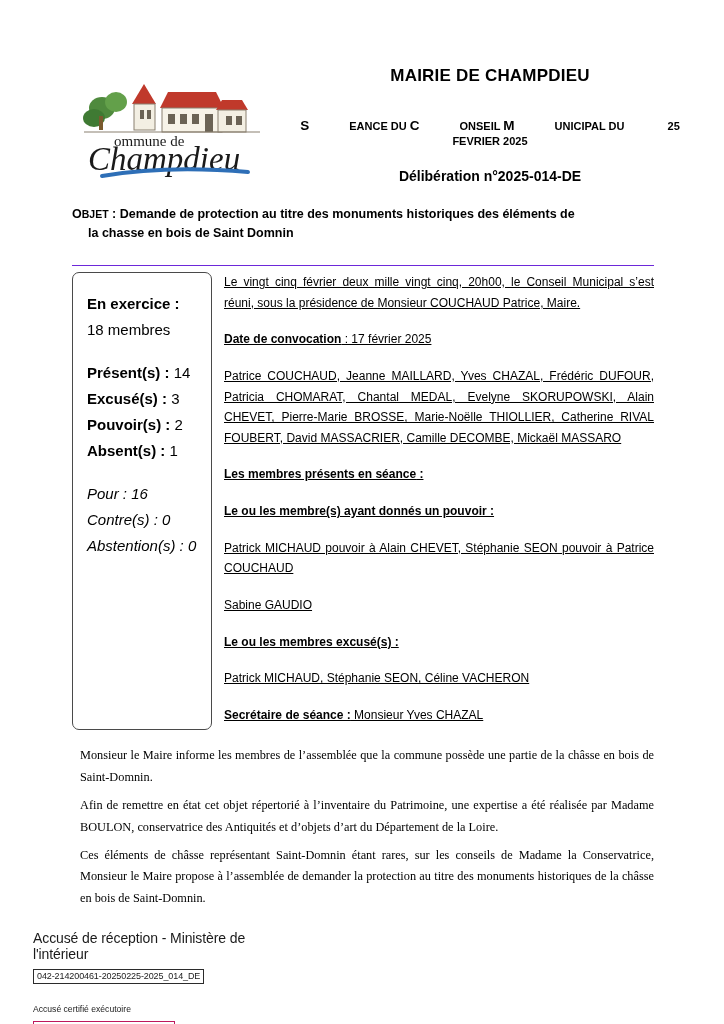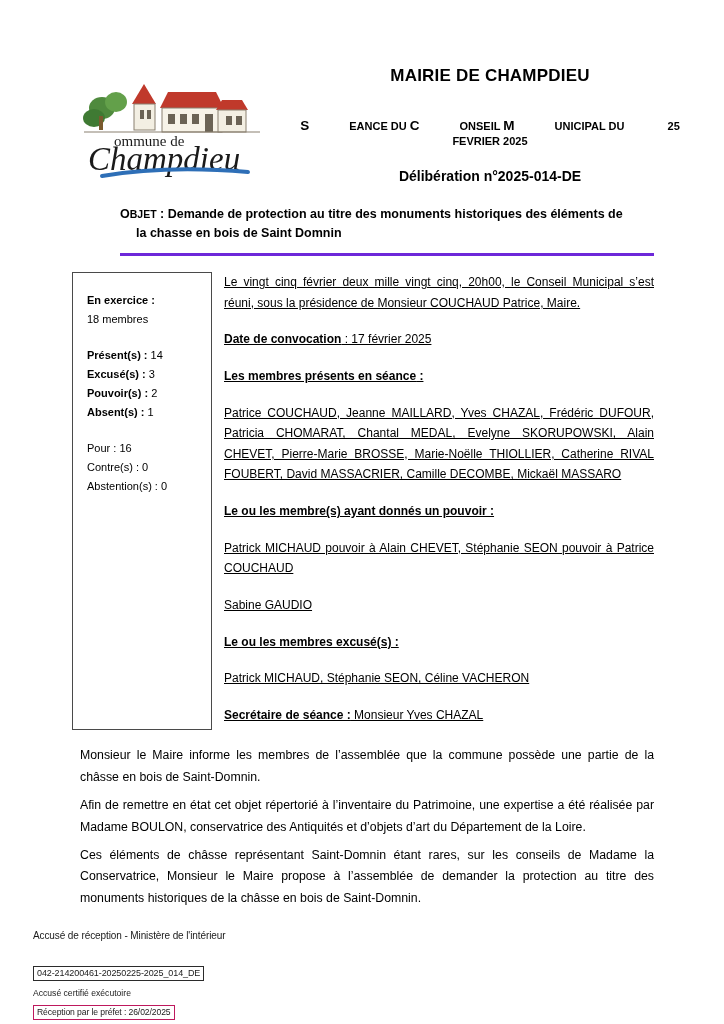--- a/index.html
+++ b/index.html
@@ -68,23 +68,22 @@
   .objet-wrap {
     position: absolute;
     left: 72px;
     top: 205px;
     width: 582px;
   }
   .objet {
     font-size: 12.5px;
     font-weight: bold;
     line-height: 1.55;
-    padding-bottom: 9px;
-    border-bottom: 3px solid #6d28d9;
-    margin-left: 48px;
+    padding-bottom: 21px;
+    border-bottom: 1px solid #6d28d9;
   }
   .objet .sc-small { font-size: 10.5px; }
   .objet-indent { display: block; padding-left: 16px; }
 
   
   .content {
     position: absolute;
     left: 72px;
     top: 272px;
     width: 582px;
@@ -94,27 +93,28 @@
     left: 0;
     top: 0;
     width: 140px;
     border-left: 1px solid #4a4a4a;
     border-right: 1px solid #4a4a4a;
     border-top: 1px solid #4a4a4a;
     border-bottom: 1px solid #4a4a4a;
     min-height: 458px;
     box-sizing: border-box;
     padding: 18px 10px 24px 14px;
-    font-size: 11px;
+    font-size: 15px;
     line-height: 1.75;
+    border-radius: 7px;
   }
   .left-col .b { font-weight: bold; }
   .left-col .u { font-weight: bold; }
   .left-block { margin-bottom: 16px; }
-  .left-block:last-child { margin-bottom: 4px; }
+  .left-block:last-child { margin-bottom: 4px; font-style: italic; }
 
   .right-col {
     position: absolute;
     left: 152px;
     top: 0;
     width: 430px;
     font-size: 12px;
     line-height: 1.72;
     text-align: justify;
   }
@@ -124,44 +124,45 @@
 
   
   .lower {
     position: absolute;
     left: 80px;
     top: 745px;
     width: 574px;
     font-size: 12.3px;
     line-height: 1.78;
     text-align: justify;
+    font-family: Liberation Serif, serif;
   }
   .lower p { margin: 0 0 6px 0; }
 
   
   .stamp {
     position: absolute;
     left: 33px;
     top: 930px;
     width: 240px;
     font-family: "Liberation Sans", sans-serif;
     color: #1a1a1a;
   }
   .stamp .line1 {
-    font-size: 10px;
+    font-size: 14px;
     letter-spacing: -0.1px;
-    margin-bottom: 21px;
+    margin-bottom: 3px;
   }
   .stamp .box {
     border: 1px solid #2b2b2b;
     display: inline-block;
     padding: 1px 3px 2px 3px;
     font-size: 9px;
     letter-spacing: -0.1px;
-    margin-bottom: 7px;
+    margin-bottom: 20px;
   }
   .stamp .line3 {
     font-size: 8.6px;
     margin-bottom: 3px;
   }
   .stamp .box2 {
     border: 1px solid #be185d;
     display: inline-block;
     padding: 1px 3px 2px 3px;
     font-size: 8.6px;
@@ -252,23 +253,23 @@
         <div>Contre(s) : 0</div>
         <div>Abstention(s) : 0</div>
       </div>
     </div>
 
     <div class="right-col">
       <p>Le vingt cinq février deux mille vingt cinq, 20h00, le Conseil Municipal s’est réuni, sous la présidence de Monsieur COUCHAUD Patrice, Maire.</p>
 
       <p><span class="lbl">Date de convocation</span><span> : 17 février 2025</span></p>
 
+      <p>Patrice COUCHAUD, Jeanne MAILLARD, Yves CHAZAL, Frédéric DUFOUR, Patricia CHOMARAT, Chantal MEDAL, Evelyne SKORUPOWSKI, Alain CHEVET, Pierre-Marie BROSSE, Marie-Noëlle THIOLLIER, Catherine RIVAL FOUBERT, David MASSACRIER, Camille DECOMBE, Mickaël MASSARO</p>
+
       <p><span class="lbl">Les membres présents en séance</span><span class="lbl"> :</span></p>
-
-      <p>Patrice COUCHAUD, Jeanne MAILLARD, Yves CHAZAL, Frédéric DUFOUR, Patricia CHOMARAT, Chantal MEDAL, Evelyne SKORUPOWSKI, Alain CHEVET, Pierre-Marie BROSSE, Marie-Noëlle THIOLLIER, Catherine RIVAL FOUBERT, David MASSACRIER, Camille DECOMBE, Mickaël MASSARO</p>
 
       <p class="lbl">Le ou les membre(s) ayant donnés un pouvoir :</p>
 
       <p>Patrick MICHAUD pouvoir à Alain CHEVET, Stéphanie SEON pouvoir à Patrice COUCHAUD</p>
 
 
       <p>Sabine GAUDIO</p>
 
       <p class="lbl">Le ou les membres excusé(s) :</p>
 

